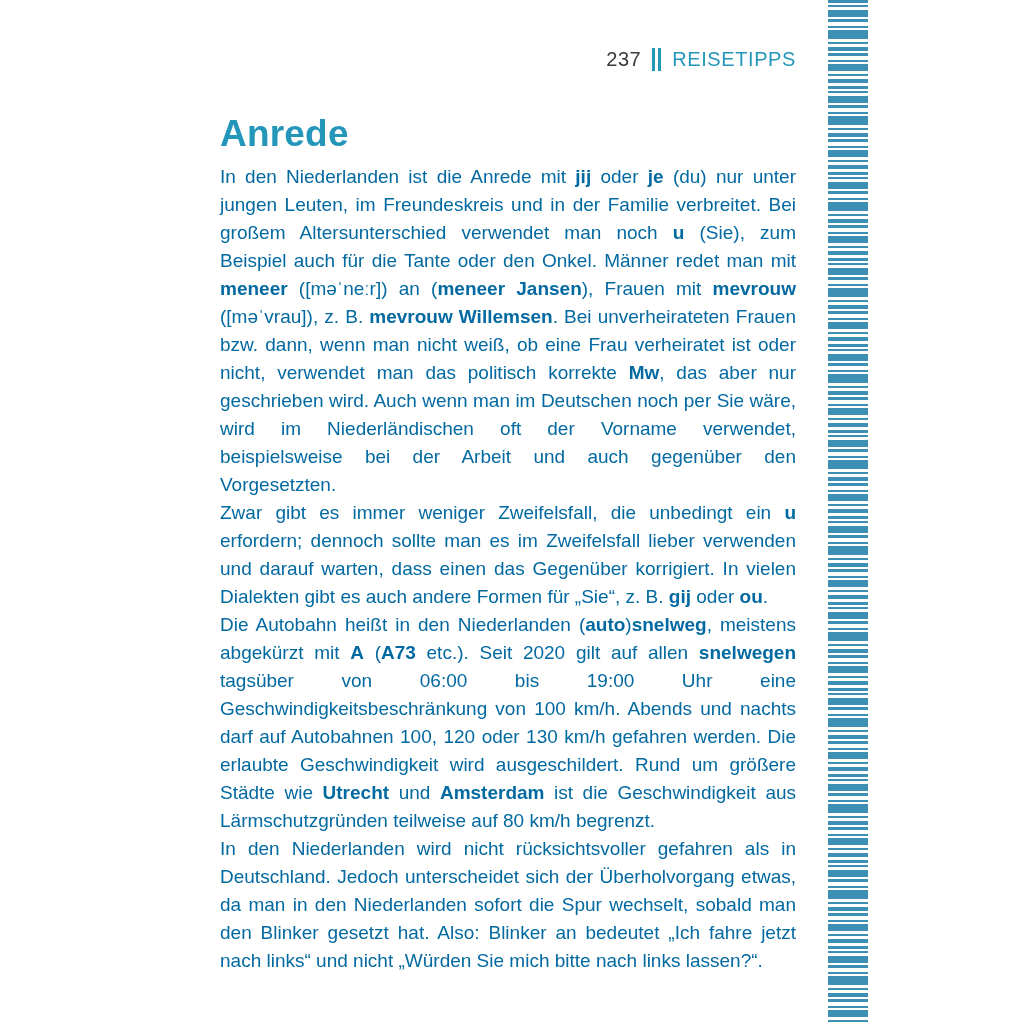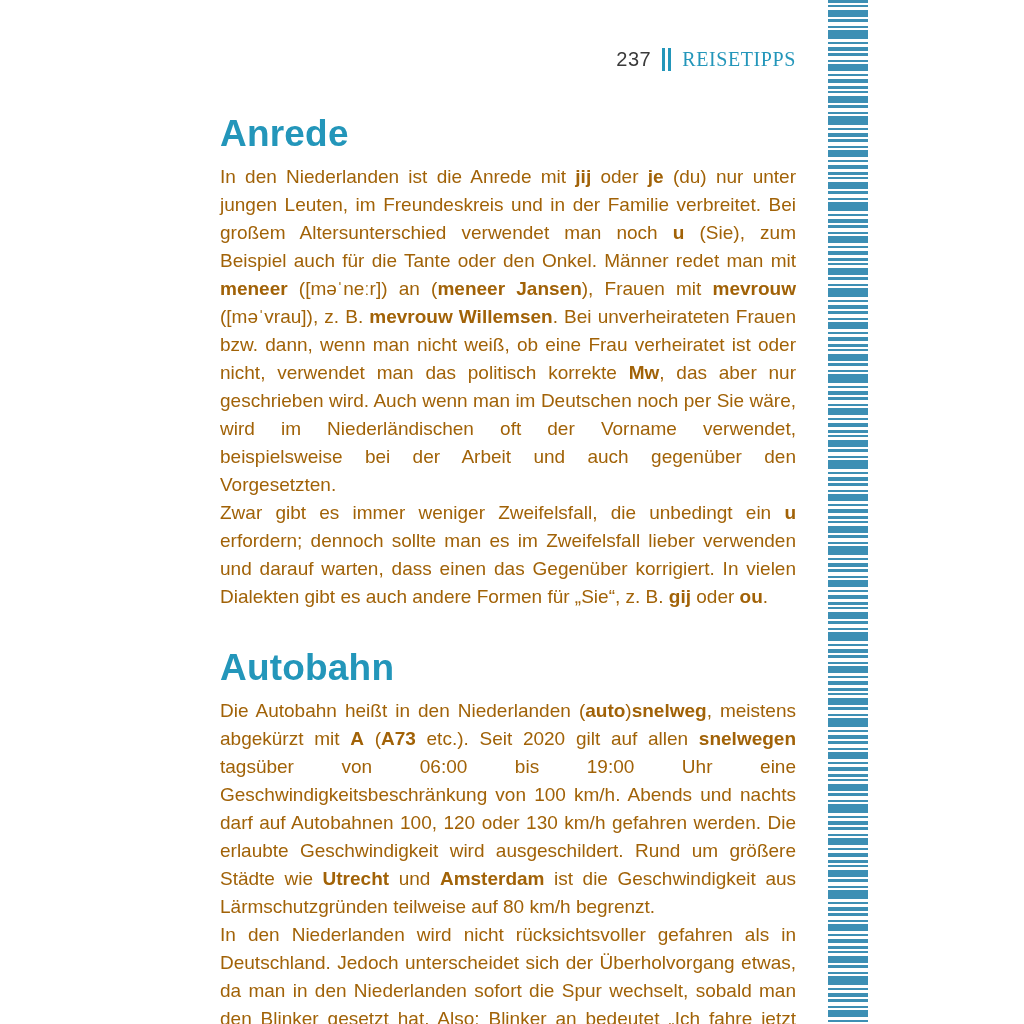--- a/index.html
+++ b/index.html
@@ -56,40 +56,39 @@
   .dbar {
     display: inline-block;
     width: 9px;
     height: 23px;
     border-left: 3px solid var(--accent, #2396ba);
     border-right: 3px solid var(--accent, #2396ba);
   }
   .header-title {
     color: var(--accent, #2396ba);
     letter-spacing: 0.6px;
-    font-family: Liberation Serif, serif;
   }
 
   h2.section-heading {
     font-size: 37px;
     font-weight: 700;
     color: var(--accent, #2396ba);
     margin-top: 36px;
     margin-bottom: 8px;
     letter-spacing: 0.2px;
   }
   section.first h2.section-heading { margin-top: 42px; }
 
   .section-body p {
     font-size: 19px;
     line-height: 28px;
     text-align: justify;
     hyphens: auto;
     -webkit-hyphens: auto;
-    color: #a16207;
+    color: #0369a1;
   }
   .section-body strong { font-weight: 700; }
 </style>
 </head>
 <body>
 
 <div class="page">
 
   <div class="stripe-band"></div>
 
@@ -103,21 +102,20 @@
 
     <section class="first">
       <h2 class="section-heading">Anrede</h2>
       <div class="section-body">
           <p><span>In den Niederlanden ist die Anrede mit </span><strong>jij</strong><span> oder </span><strong>je</strong><span> (du) nur unter jungen Leuten, im Freundeskreis und in der Familie verbreitet. Bei großem Altersunterschied verwendet man noch </span><strong>u</strong><span> (Sie), zum Beispiel auch für die Tante oder den Onkel. Männer redet man mit </span><strong>meneer</strong><span> ([məˈneːr]) an (</span><strong>meneer Jansen</strong><span>), Frauen mit </span><strong>mevrouw</strong><span> ([məˈvrau]), z. B. </span><strong>mevrouw Willemsen</strong><span>. Bei unverheirateten Frauen bzw. dann, wenn man nicht weiß, ob eine Frau verheiratet ist oder nicht, verwendet man das politisch korrekte </span><strong>Mw</strong><span>, das aber nur geschrieben wird. Auch wenn man im Deutschen noch per Sie wäre, wird im Niederländischen oft der Vorname verwendet, beispielsweise bei der Arbeit und auch gegenüber den Vorgesetzten.</span></p>
           <p><span>Zwar gibt es immer weniger Zweifelsfall, die unbedingt ein </span><strong>u</strong><span> erfordern; dennoch sollte man es im Zweifelsfall lieber verwenden und darauf warten, dass einen das Gegenüber korrigiert. In vielen Dialekten gibt es auch andere Formen für „Sie“, z. B. </span><strong>gij</strong><span> oder </span><strong>ou</strong><span>.</span></p>
         </div>
     </section>
 
     <section>
-      <h2 class="section-heading">Autobahn</h2>
       <div class="section-body">
           <p><span>Die Autobahn heißt in den Niederlanden (</span><strong>auto</strong><span>)</span><strong>snelweg</strong><span>, meistens abgekürzt mit </span><strong>A</strong><span> (</span><strong>A73</strong><span> etc.). Seit 2020 gilt auf allen </span><strong>snelwegen</strong><span> tagsüber von 06:00 bis 19:00 Uhr eine Geschwindigkeitsbeschränkung von 100 km/h. Abends und nachts darf auf Autobahnen 100, 120 oder 130 km/h gefahren werden. Die erlaubte Geschwindigkeit wird ausgeschildert. Rund um größere Städte wie </span><strong>Utrecht</strong><span> und </span><strong>Amsterdam</strong><span> ist die Geschwindigkeit aus Lärmschutzgründen teilweise auf 80 km/h begrenzt.</span></p>
           <p><span>In den Niederlanden wird nicht rücksichtsvoller gefahren als in Deutschland. Jedoch unterscheidet sich der Überholvorgang etwas, da man in den Niederlanden sofort die Spur wechselt, sobald man den Blinker gesetzt hat. Also: Blinker an bedeutet „Ich fahre jetzt nach links“ und nicht „Würden Sie mich bitte nach links lassen?“.</span></p>
         </div>
     </section>
 
   </div>
 </div>
 
 </body></html>

